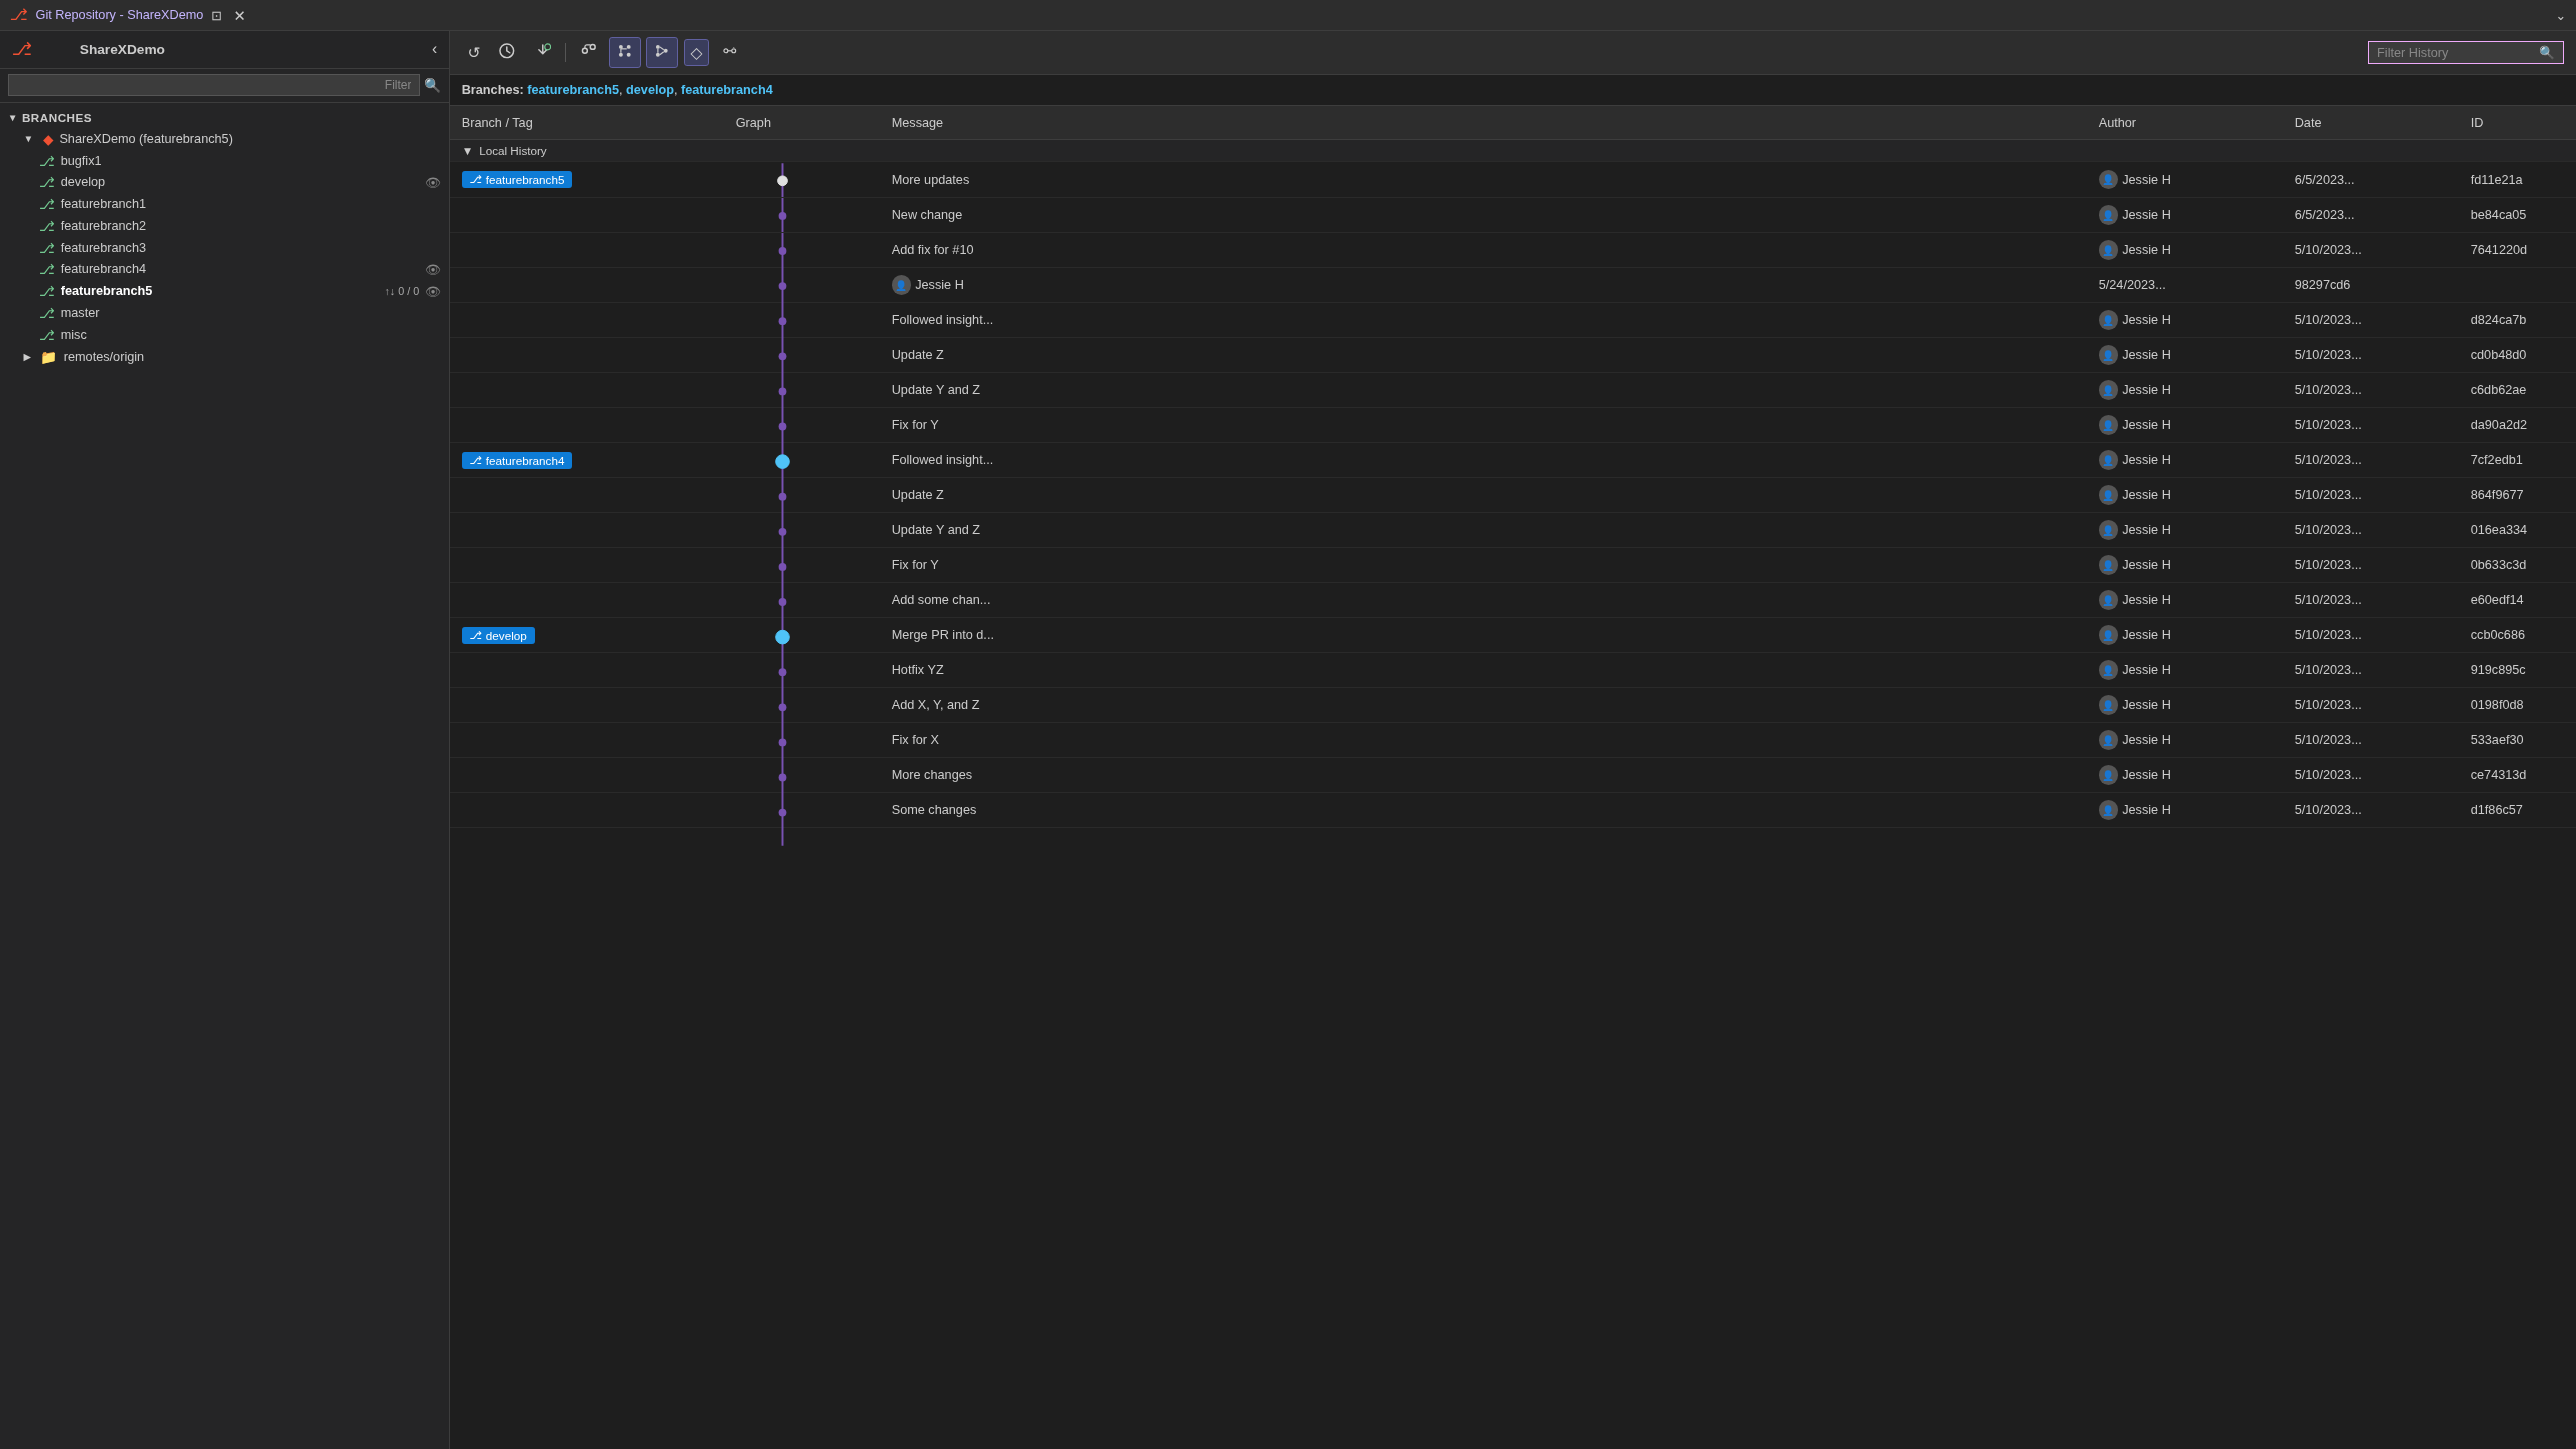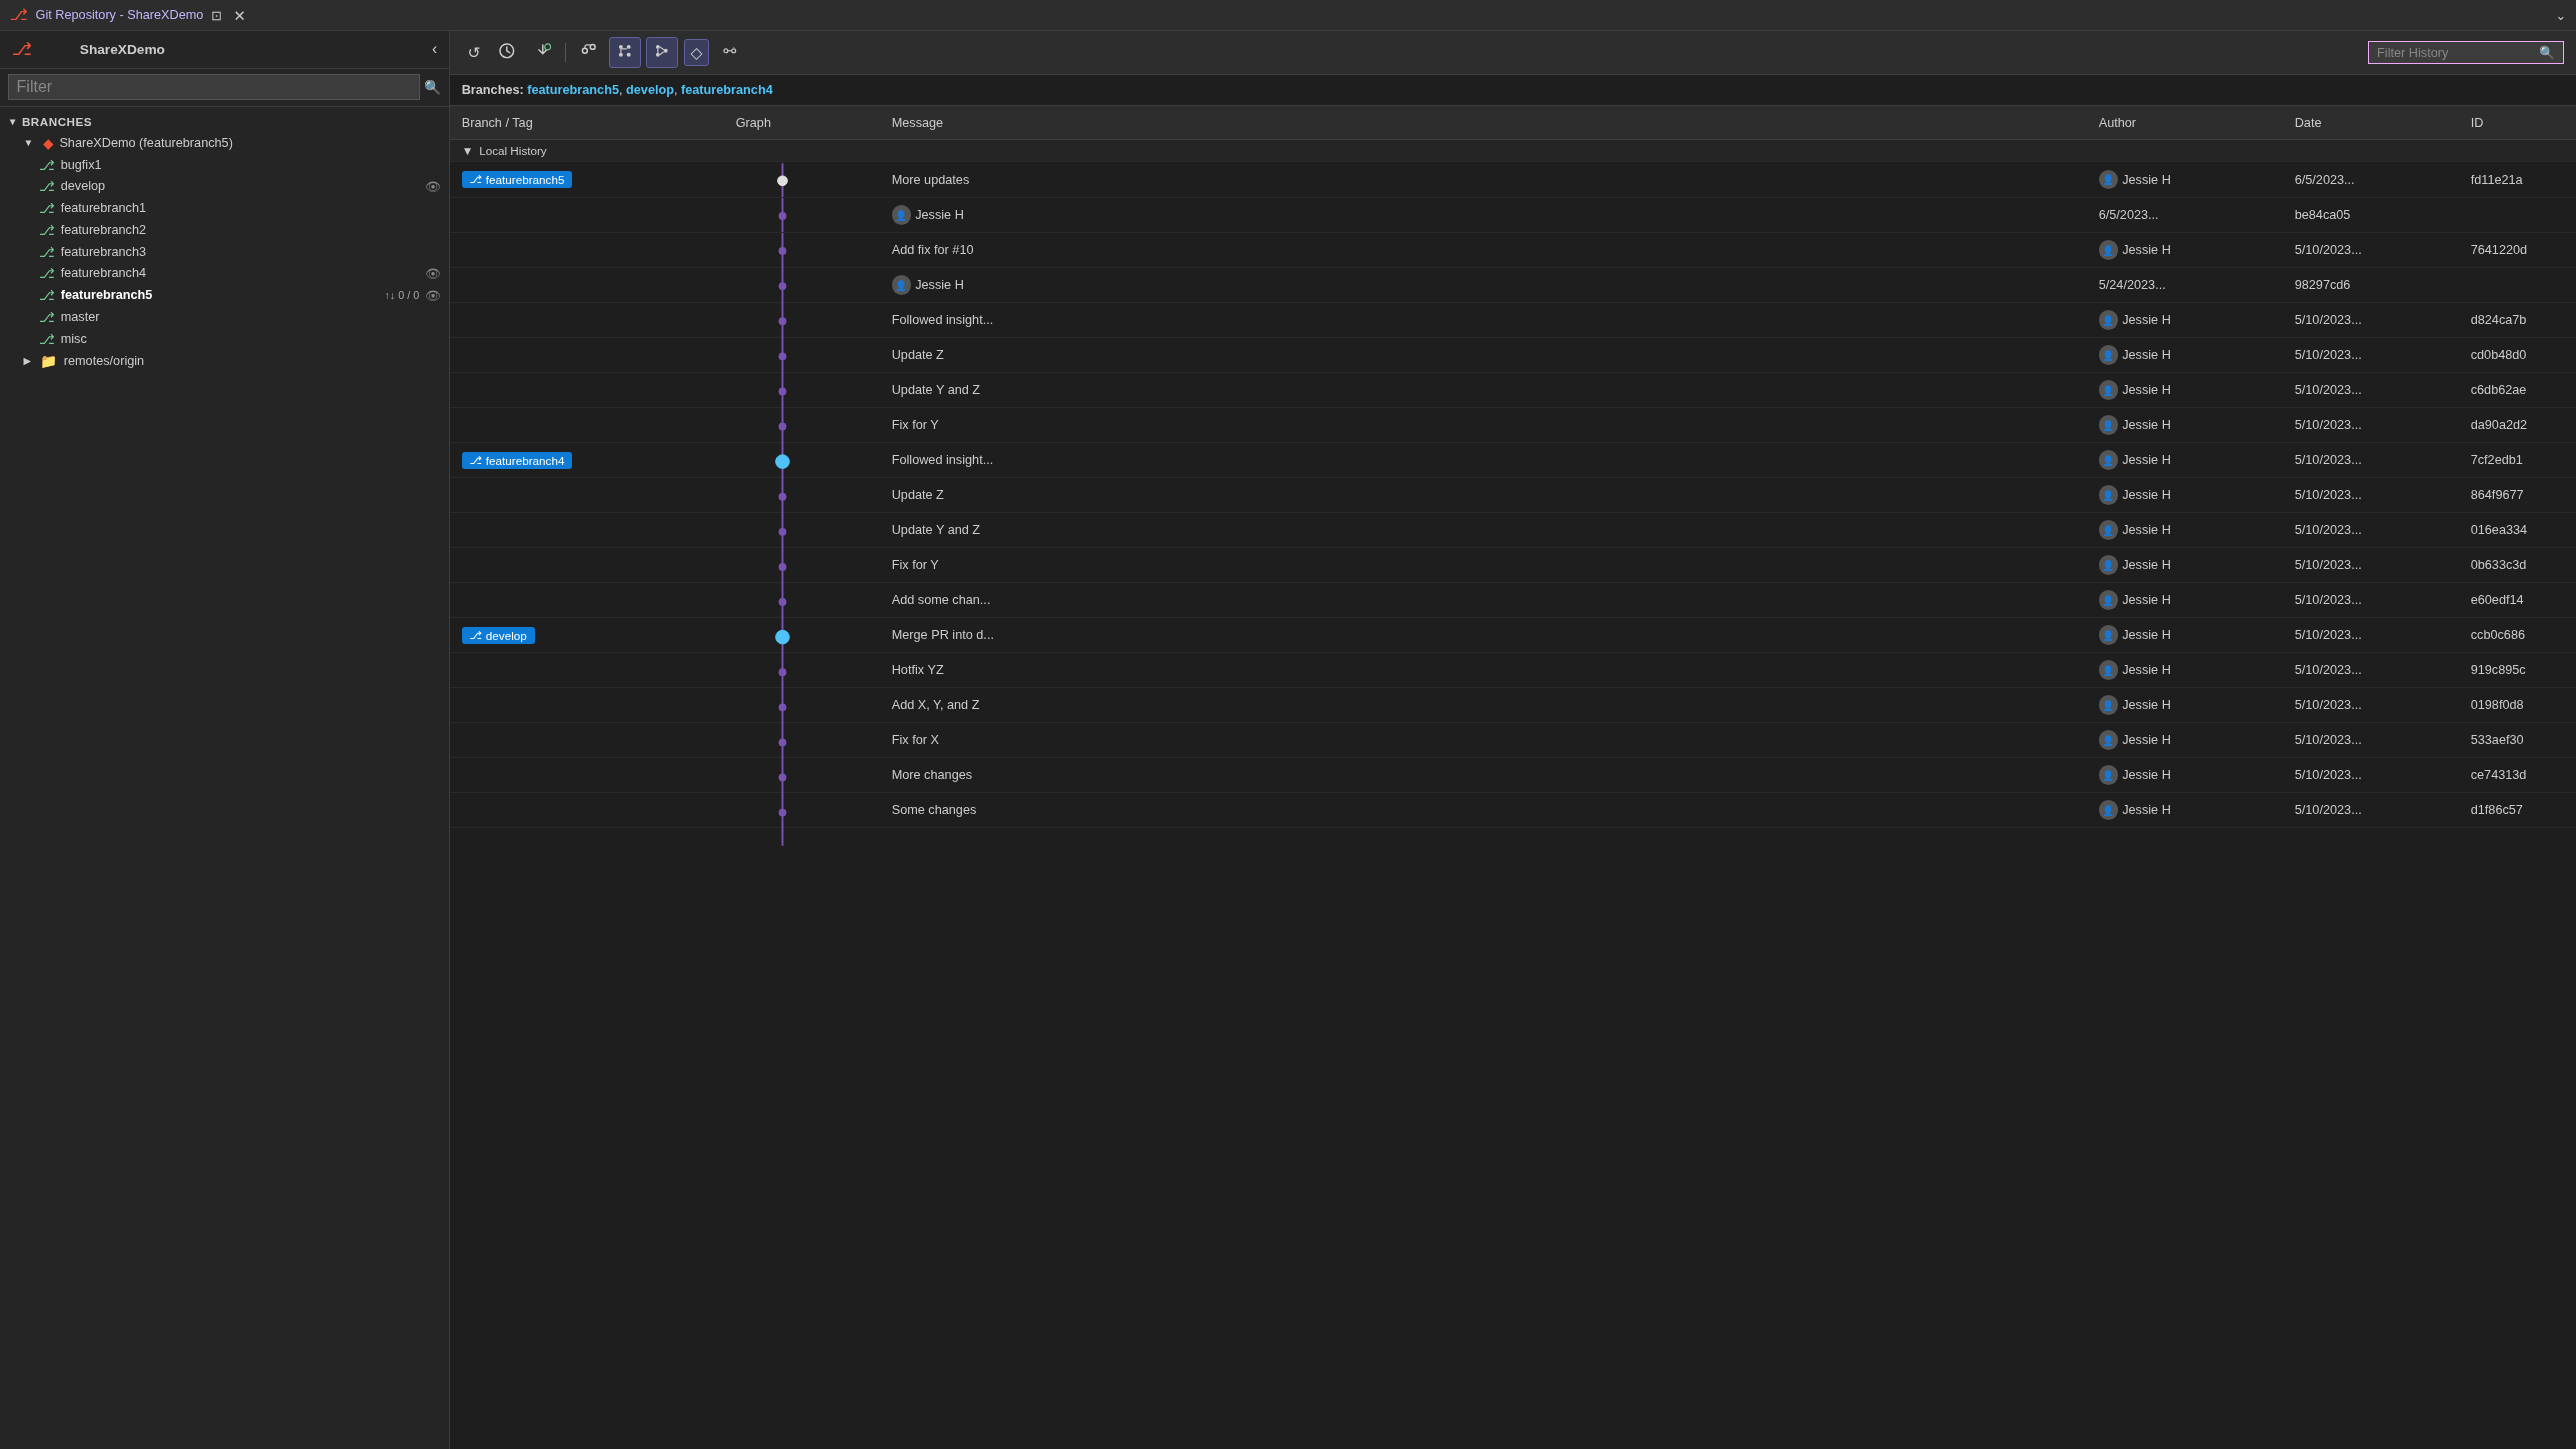--- a/index.html
+++ b/index.html
@@ -92,23 +92,24 @@
       border-bottom: 1px solid #3d3d3d;
       display: flex;
       align-items: center;
       gap: 3.9px;
     }
     .sidebar-filter input {
       background: #3c3c3c;
       border: 1px solid #555;
       color: #cccccc;
       padding: 2.9px 7.8px;
-      font-size: 16px;
+      font-size: 12px;
       flex: 1;
       outline: none;
+      text-align: right;
     }
     .sidebar-filter input::placeholder { color: #888; }
     .sidebar-filter-icon {
       color: #cccccc;
       cursor: pointer;
       font-size: 13.7px;
     }
     .sidebar-content {
       overflow-y: auto;
       flex: 1;
@@ -521,20 +522,21 @@
             <span class="avatar-icon">👤</span>
             Jessie H
           </div>
           <div class="table-cell">6/5/2023...</div>
           <div class="table-cell">fd11e21a</div>
         </div>
 
         <div class="table-row" style="position:relative;z-index:2;">
           <div class="table-cell"></div>
           <div class="table-cell"></div>
+          <div class="table-cell">New change</div>
           <div class="table-cell">
             <span class="avatar-icon">👤</span>
             Jessie H
           </div>
           <div class="table-cell">6/5/2023...</div>
           <div class="table-cell">be84ca05</div>
         </div>
 
         <div class="table-row">
           <div class="table-cell"></div>

